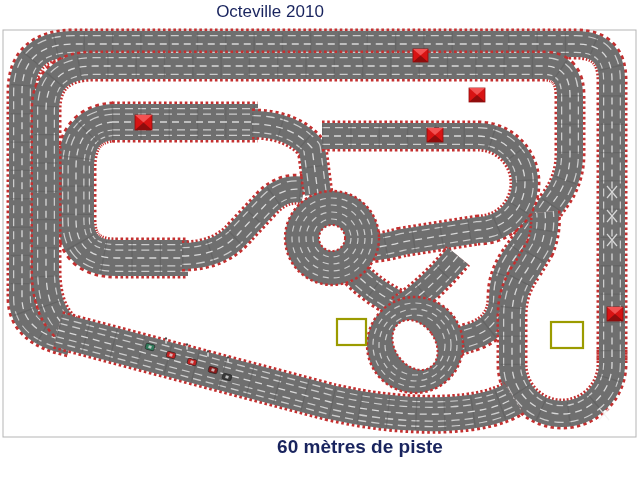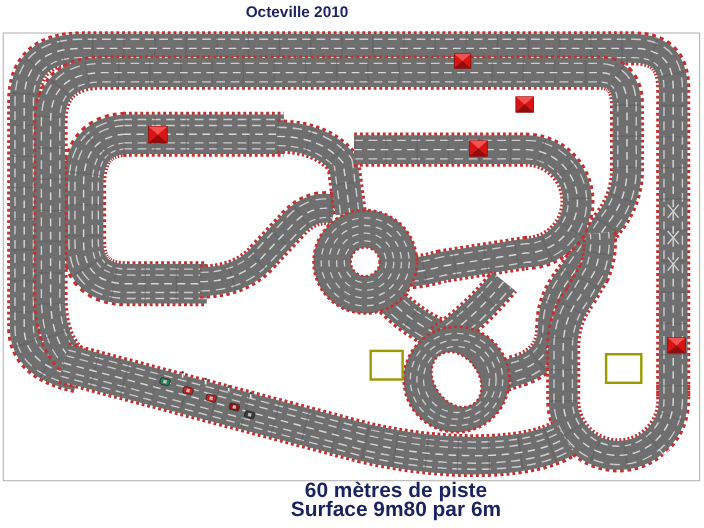--- a/index.html
+++ b/index.html
@@ -1,19 +1,19 @@
 <!DOCTYPE html>
 <html><head>
 <meta charset="utf-8">
 <style>
   html,body{margin:0;padding:0;background:#ffffff;}
   .page{position:relative;width:640px;height:480px;background:#fff;overflow:hidden;
         font-family:"Liberation Sans", sans-serif;}
   .title{position:absolute;top:2px;left:0;width:540px;text-align:center;
-         font-size:14px;font-weight:bold;color:#19245e;margin:0;letter-spacing:0px;}
+         font-size:17px;font-weight:normal;color:#19245e;margin:0;letter-spacing:0px;}
   #track-svg{position:absolute;top:0;left:0;}
   .footer{position:absolute;top:438px;left:80px;width:560px;text-align:center;
           color:#19245e;font-weight:bold;font-size:19px;line-height:17px;}
 </style>
 </head>
 <body>
 
 <div class="page">
   <h1 class="title">Octeville 2010</h1>
   <svg id="track-svg" width="640" height="480" viewBox="0 0 640 480">
@@ -205,15 +205,14 @@
         <rect x="207.2" y="352" width="1.6" height="4.5" fill="#f4f4f4" stroke="#888" stroke-width="0.3"></rect>
         <circle cx="208" cy="351.4" r="1.1" fill="#444"></circle>
       </g>
       <g>
         <rect x="227.2" y="358" width="1.6" height="4.5" fill="#f4f4f4" stroke="#888" stroke-width="0.3"></rect>
         <circle cx="228" cy="357.4" r="1.1" fill="#444"></circle>
       </g>
     </svg>
   <div class="footer">
     <div>60 mètres de piste</div>
-    <div>Surface 9m80 par 6m</div>
   </div>
 </div>
 
 </body></html>

